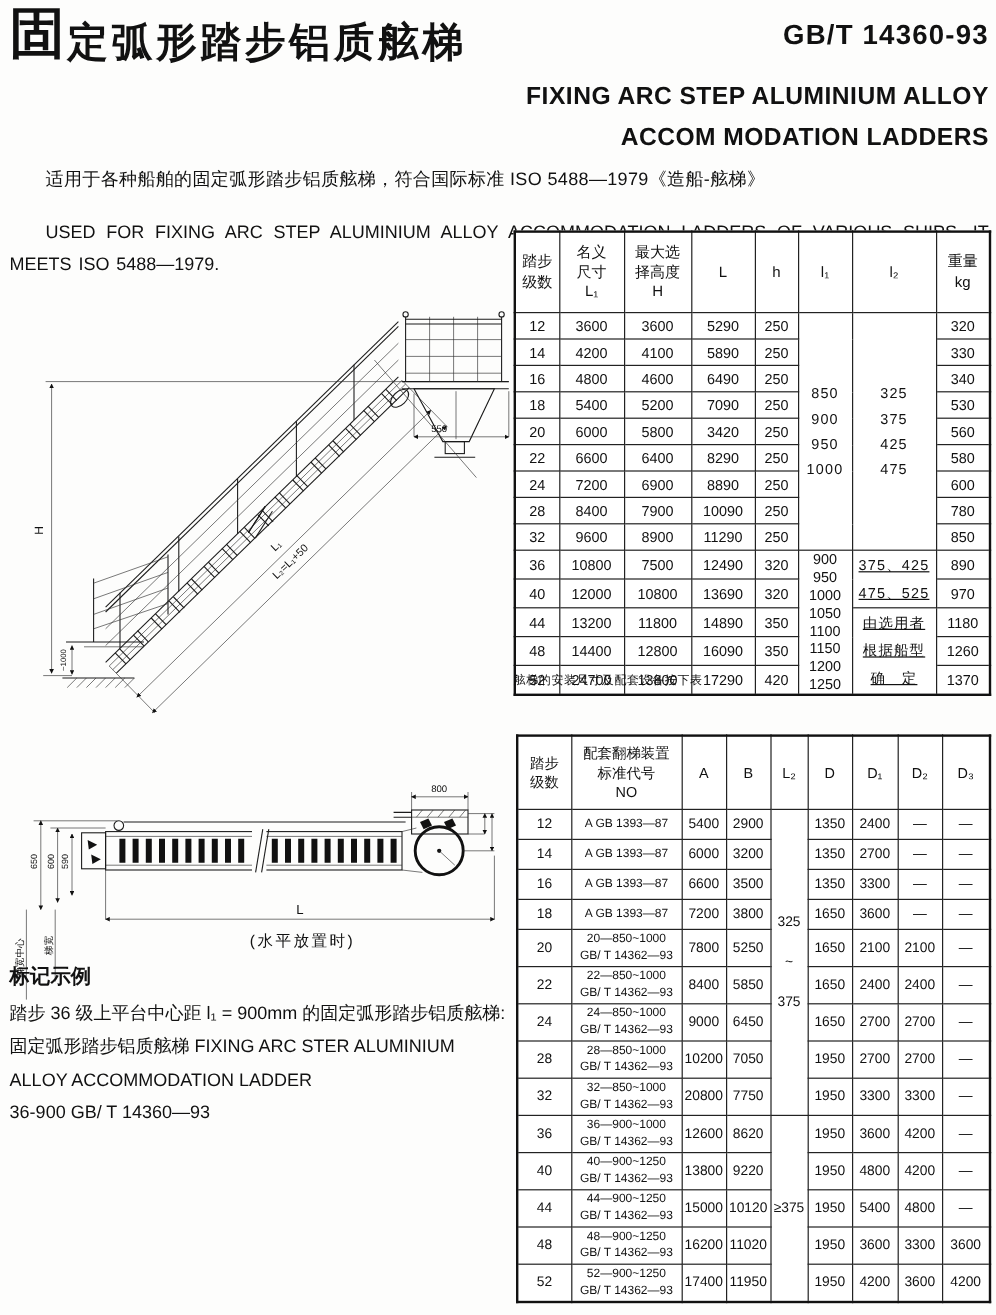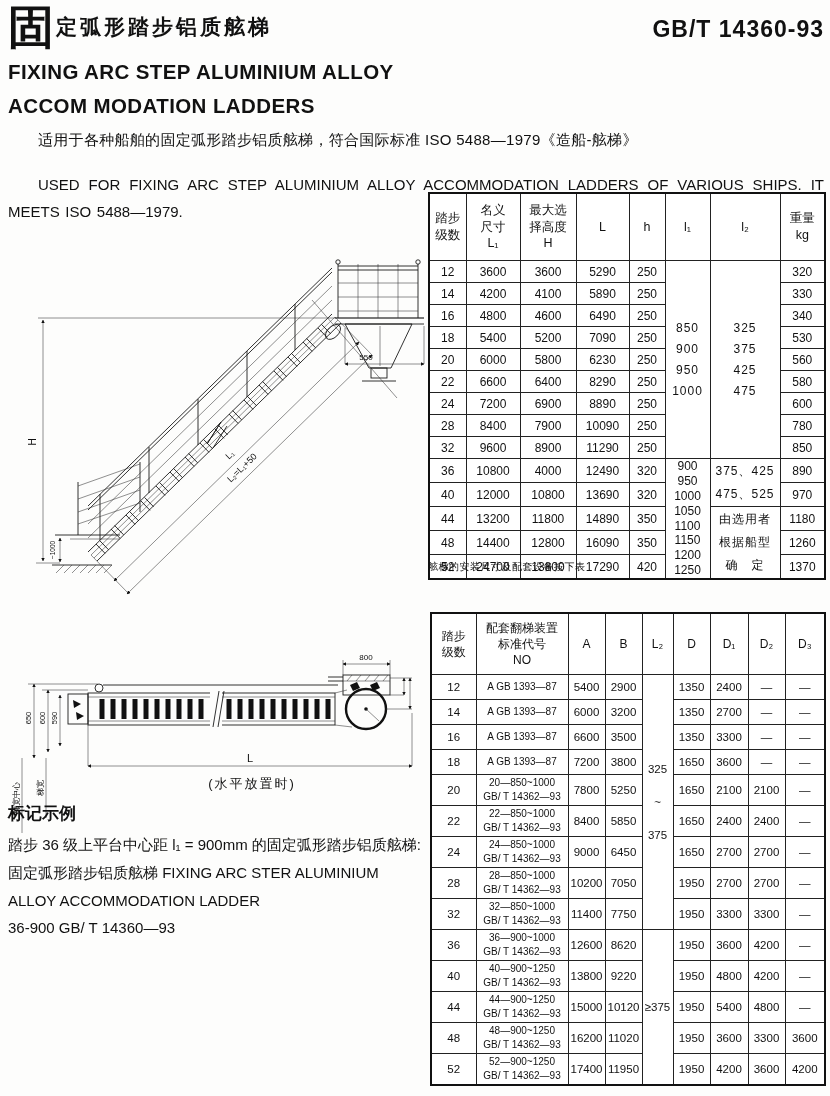--- a/index.html
+++ b/index.html
@@ -2,41 +2,41 @@
 <html><head>
 <meta charset="utf-8">
 <style>
   html,body{margin:0;padding:0;background:#e8e8e8;}
   .page{position:relative;width:830px;height:1096px;background:#fdfdfc;color:#111;
         font-family:"Liberation Sans","DejaVu Sans",sans-serif;overflow:hidden;}
   
   .hdr{position:absolute;left:8px;top:4px;width:816px;}
   .row1{display:flex;align-items:flex-start;}
   .logo{font-size:46px;font-weight:900;line-height:1;}
-  .tcn{font-size:21px;font-weight:800;letter-spacing:3px;margin:9px 0 0 2px;}
+  .tcn{font-size:34px;font-weight:800;letter-spacing:3px;margin:9px 0 0 2px;}
   .stdcode{margin-left:auto;font-size:23px;font-weight:800;margin-top:12px;white-space:nowrap;letter-spacing:1px;}
-  .en{font-size:20.5px;font-weight:800;margin-top:10px;letter-spacing:0.4px;}
+  .en{font-size:20.5px;font-weight:800;margin-top:10px;letter-spacing:0.4px;text-align:right;}
   .cn-intro{font-size:15px;margin-top:13px;text-indent:2em;letter-spacing:0.3px;}
   .en-intro{font-size:15px;margin-top:21px;text-indent:2em;text-align:justify;line-height:1.8;word-spacing:1.5px;}
   
   table{border-collapse:collapse;table-layout:fixed;position:absolute;background:#fff;border:2px solid #111;padding-left:19px;}
   th,td{border:1px solid #222;text-align:center;vertical-align:middle;white-space:pre-line;
         padding:0 1px;font-weight:normal;color:#111;overflow:hidden;}
   #t1{left:428px;top:192px;width:396px;font-size:12px;}
   #t1 th{height:66px;font-size:12.5px;line-height:1.35;}
   #t1 td{height:21px;}
   #t1 tr.b td{height:23px;}
   #t2{left:430px;top:612px;width:394px;font-size:11.5px;}
   #t2 th{height:60px;font-size:12px;line-height:1.35;}
   #t2 td{height:24px;}
   #t2 tr.b td{height:30px;}
   td.code{font-size:10px;line-height:1.4;}
   td.stackA{line-height:21px;letter-spacing:1px;}
   td.stackB{line-height:14.8px;}
-  td.stackC{line-height:23px;letter-spacing:1px;}
+  td.stackC{line-height:23px;letter-spacing:1px;text-decoration:underline;}
   td.spread{line-height:33px;}
   .tcap{position:absolute;left:428px;top:560px;font-size:10px;letter-spacing:0.5px;}
   
   svg{position:absolute;}
   .ln{stroke:#1b1b1b;stroke-width:0.9;fill:none;}
   .thin{stroke:#333;stroke-width:0.55;fill:none;}
   .bold{stroke:#111;stroke-width:2.4;fill:none;}
   .blk{fill:#111;stroke:none;}
   .dtx{fill:#111;stroke:none;font-family:"Liberation Sans","DejaVu Sans",sans-serif;}
   
@@ -318,21 +318,21 @@
           <td>5400</td>
           <td>5200</td>
           <td>7090</td>
           <td>250</td>
           <td>530</td>
         </tr>
     <tr>
           <td>20</td>
           <td>6000</td>
           <td>5800</td>
-          <td>6230</td>
+          <td>3420</td>
           <td>250</td>
           <td>560</td>
         </tr>
     <tr>
           <td>22</td>
           <td>6600</td>
           <td>6400</td>
           <td>8290</td>
           <td>250</td>
           <td>580</td>
@@ -357,21 +357,21 @@
           <td>32</td>
           <td>9600</td>
           <td>8900</td>
           <td>11290</td>
           <td>250</td>
           <td>850</td>
         </tr>
     <tr class="b">
           <td>36</td>
           <td>10800</td>
-          <td>4000</td>
+          <td>7500</td>
           <td>12490</td>
           <td>320</td>
           <td class="stackB" rowspan="5">900
 950
 1000
 1050
 1100
 1150
 1200
 1250</td>
@@ -530,21 +530,21 @@
           <td>7050</td>
           <td>1950</td>
           <td>2700</td>
           <td>2700</td>
           <td>—</td>
         </tr>
     <tr class="b">
           <td>32</td>
           <td class="code">32—850~1000
 GB/ T  14362—93</td>
-          <td>11400</td>
+          <td>20800</td>
           <td>7750</td>
           <td>1950</td>
           <td>3300</td>
           <td>3300</td>
           <td>—</td>
         </tr>
     <tr class="b">
           <td>36</td>
           <td class="code">36—900~1000
 GB/ T  14362—93</td>

